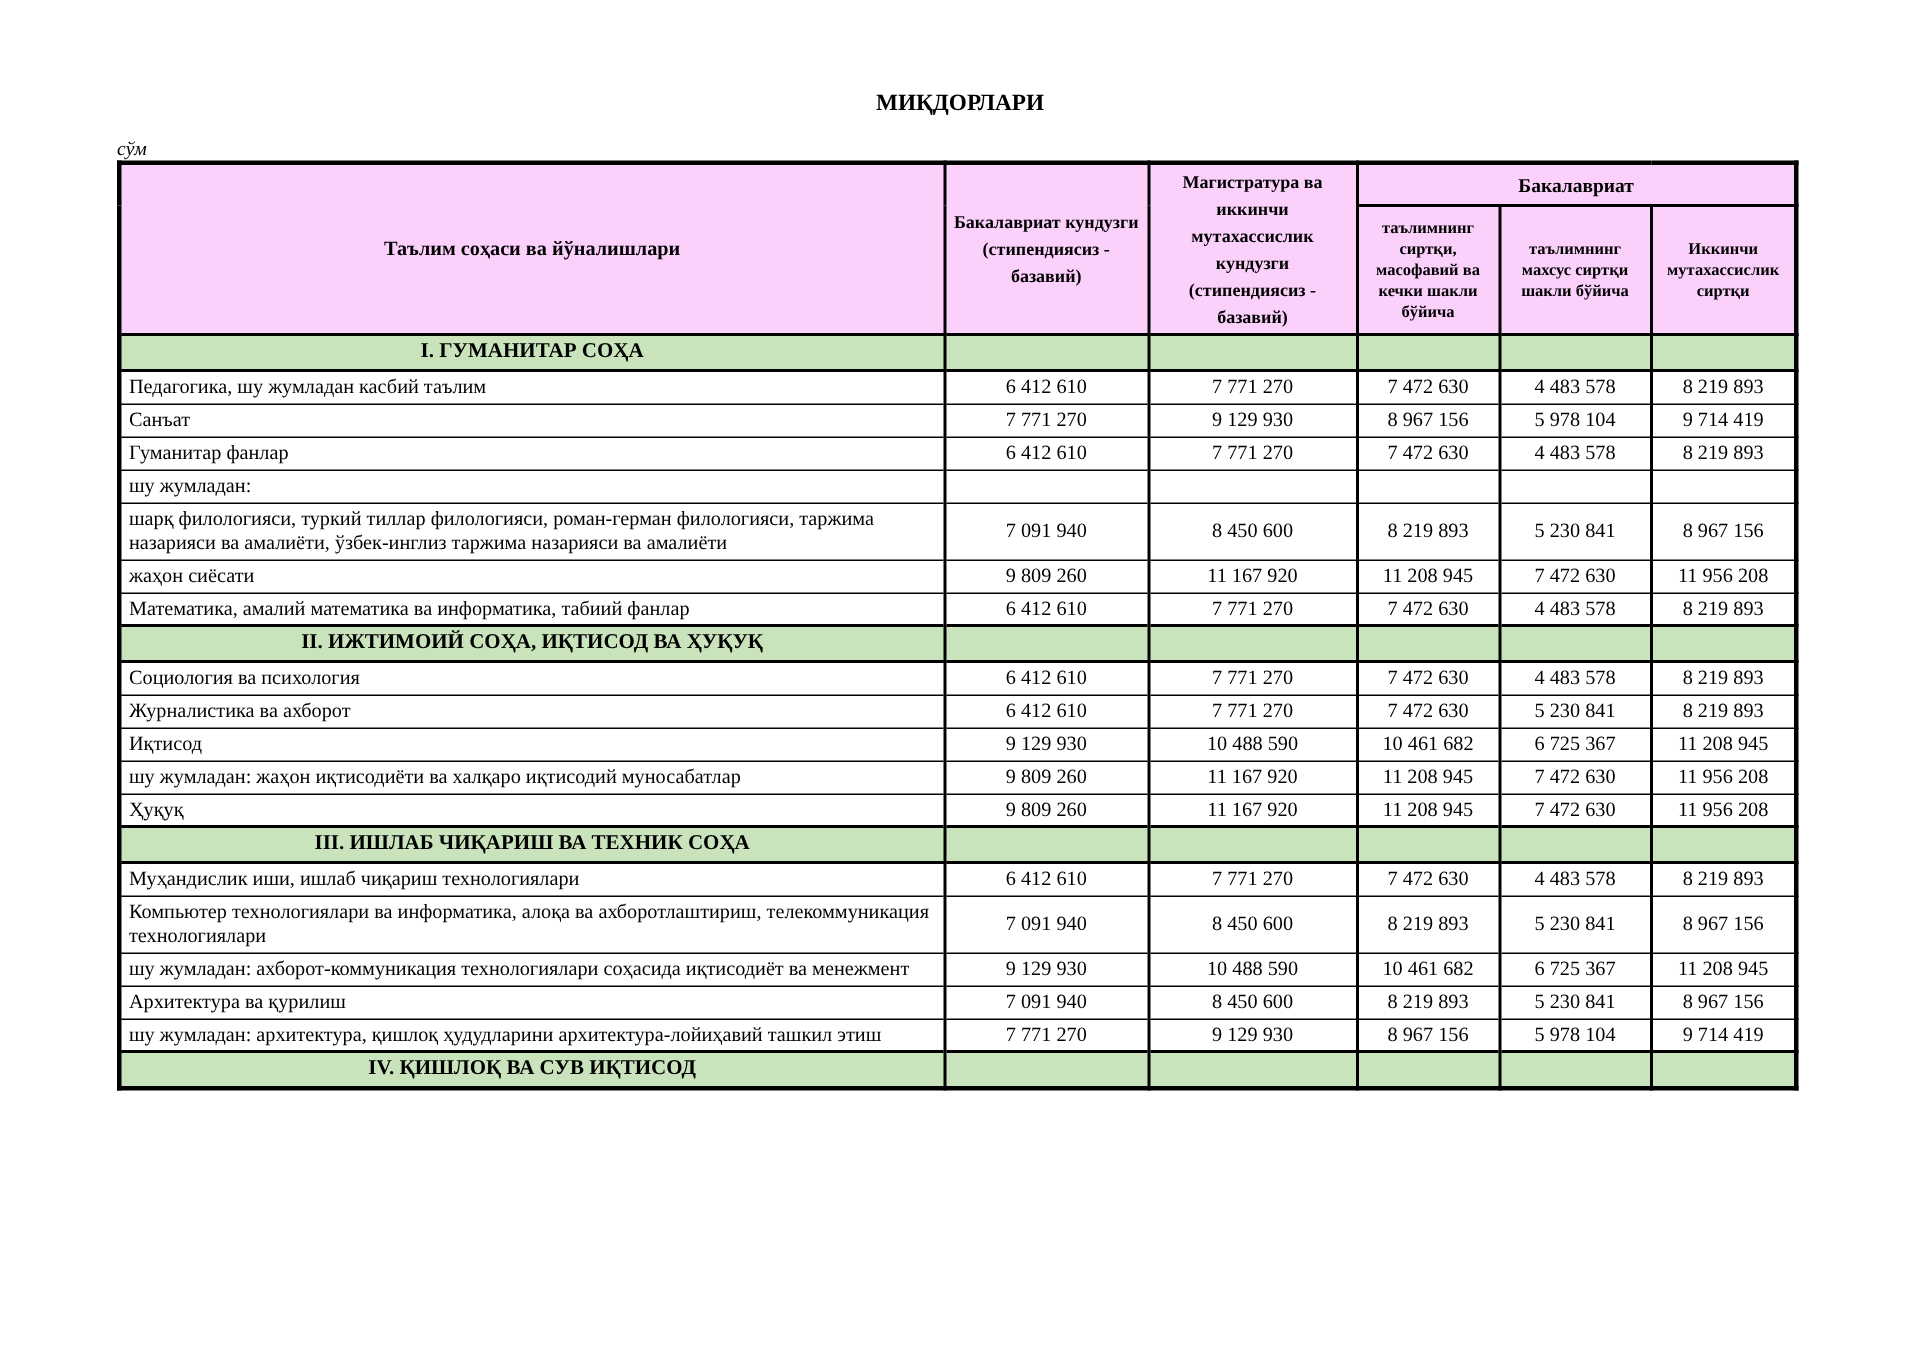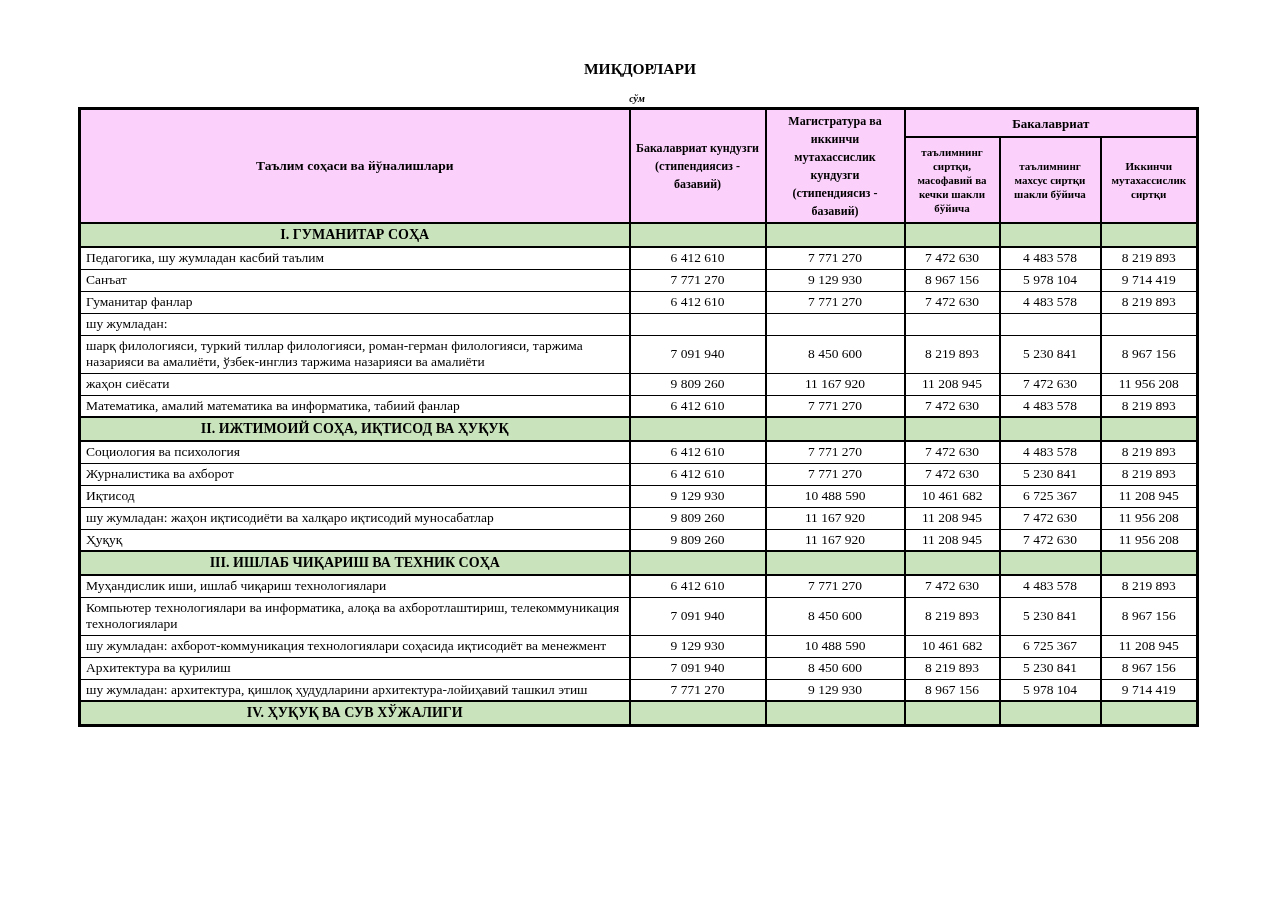--- a/index.html
+++ b/index.html
@@ -18,25 +18,24 @@
     text-align: center;
     font-weight: bold;
     font-size: 15.5px;
     line-height: 21px;
   }
   .title-line3 { margin-top: 1px; }
 
   .currency-note {
     width: 1118px;
     margin: 13px 0 1px 78px;
-    text-align: center;
+    text-align: left;
     font-style: italic;
-    font-size: 10px;
+    font-size: 13px;
     line-height: 14px;
-    font-weight: bold;
   }
 
   table.fees {
     width: 1118px;
     margin-left: 78px;
     border-collapse: collapse;
     table-layout: fixed;
     border: 3px solid #000;
   }
   table.fees th {
@@ -263,21 +262,21 @@
         </tr>
         <tr>
           <td class="label-cell">шу жумладан: архитектура, қишлоқ ҳудудларини архитектура-лойиҳавий ташкил этиш</td>
           <td class="num-cell">7 771 270</td>
           <td class="num-cell">9 129 930</td>
           <td class="num-cell">8 967 156</td>
           <td class="num-cell">5 978 104</td>
           <td class="num-cell">9 714 419</td>
         </tr>
         <tr class="section-row">
-          <td class="label-cell">IV. ҲУҚУҚ ВА СУВ ХЎЖАЛИГИ</td>
+          <td class="label-cell">IV. ҚИШЛОҚ ВА СУВ ИҚТИСОД</td>
           <td></td>
           <td></td>
           <td></td>
           <td></td>
           <td></td>
         </tr>
       </tbody>
   </table>
 
 </div>

